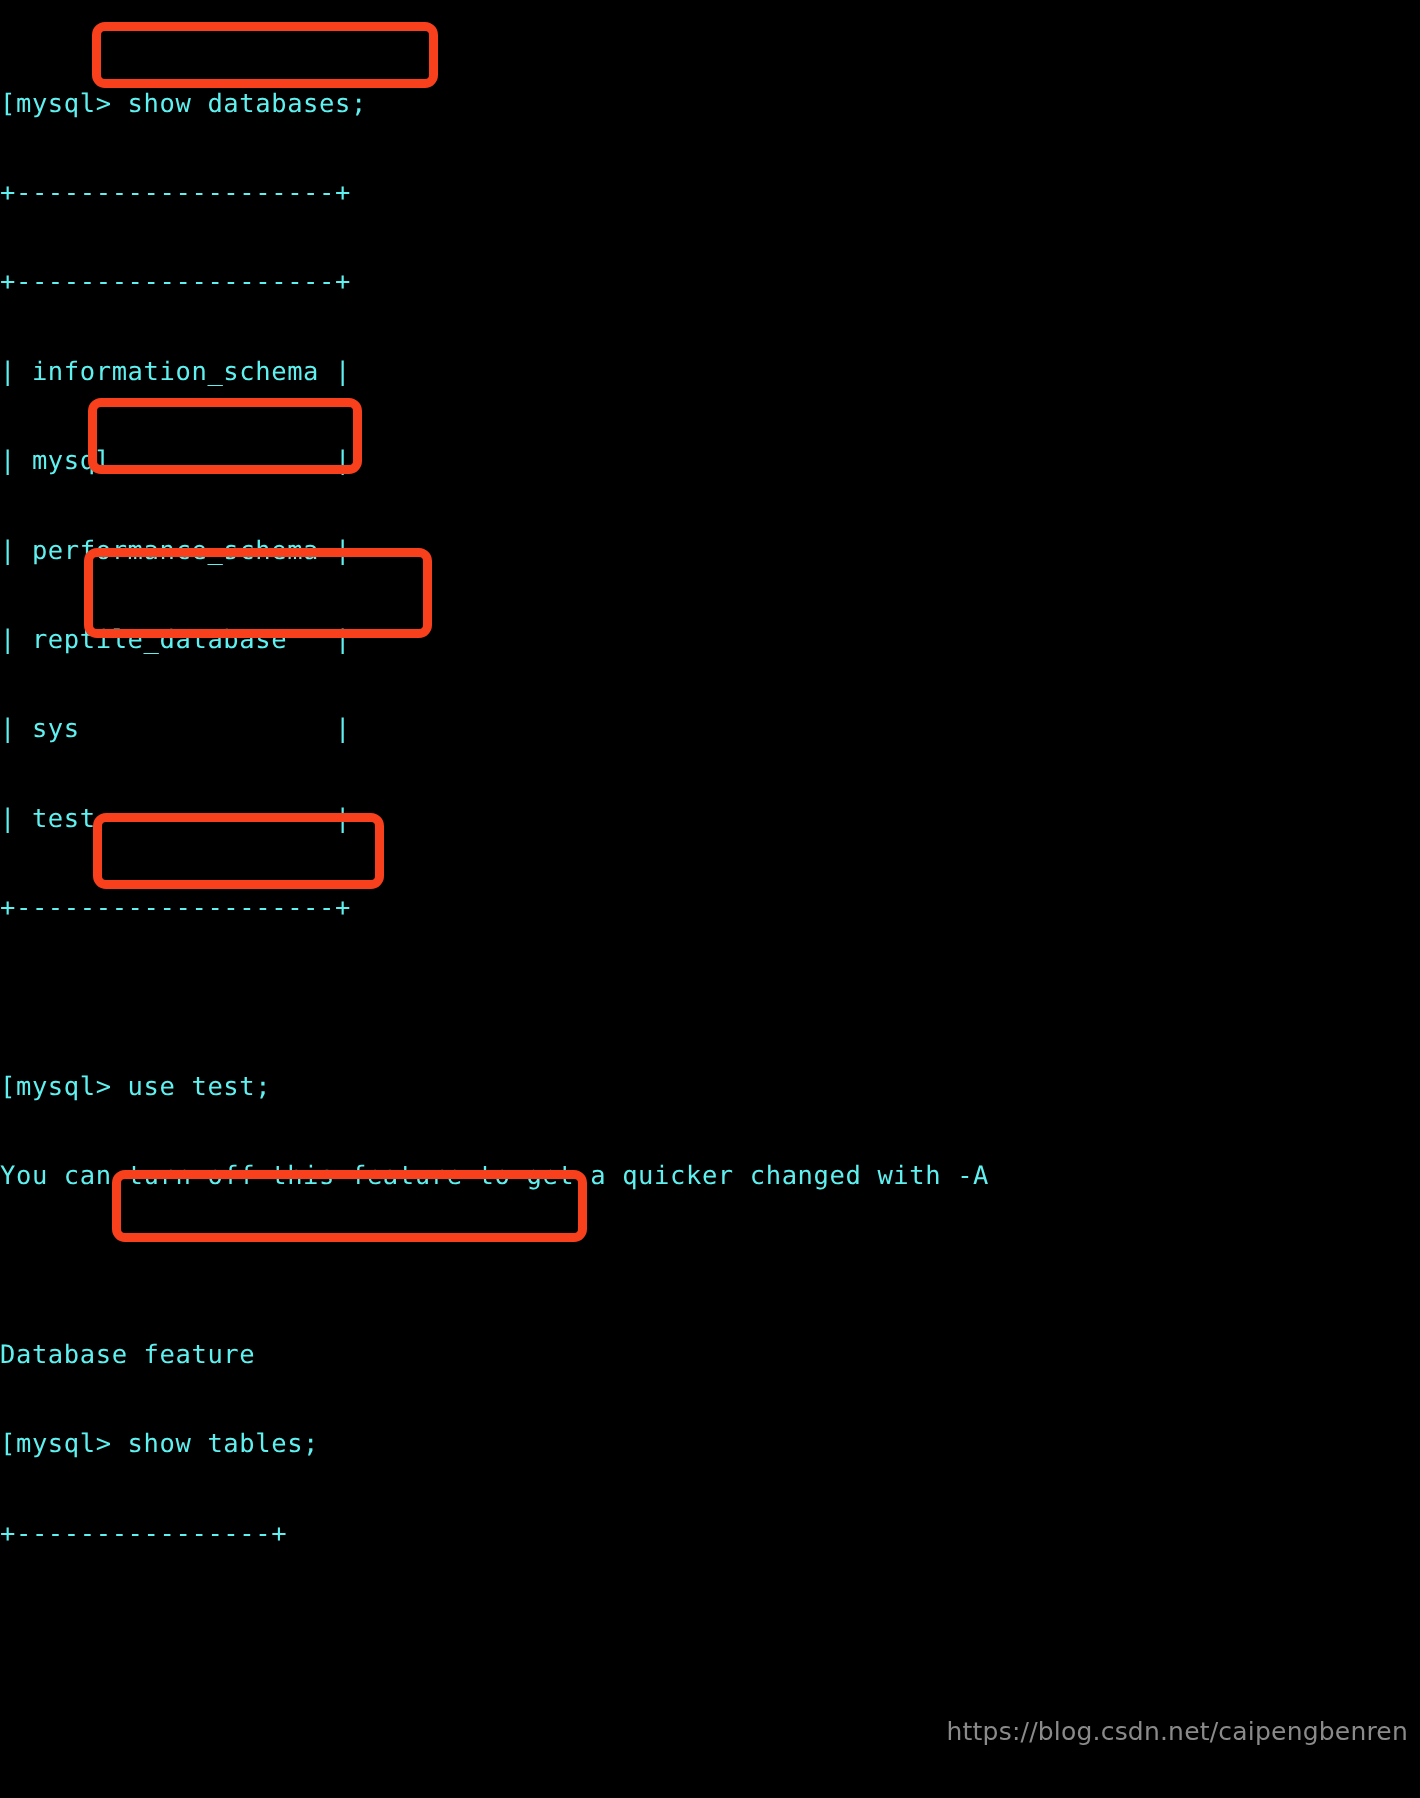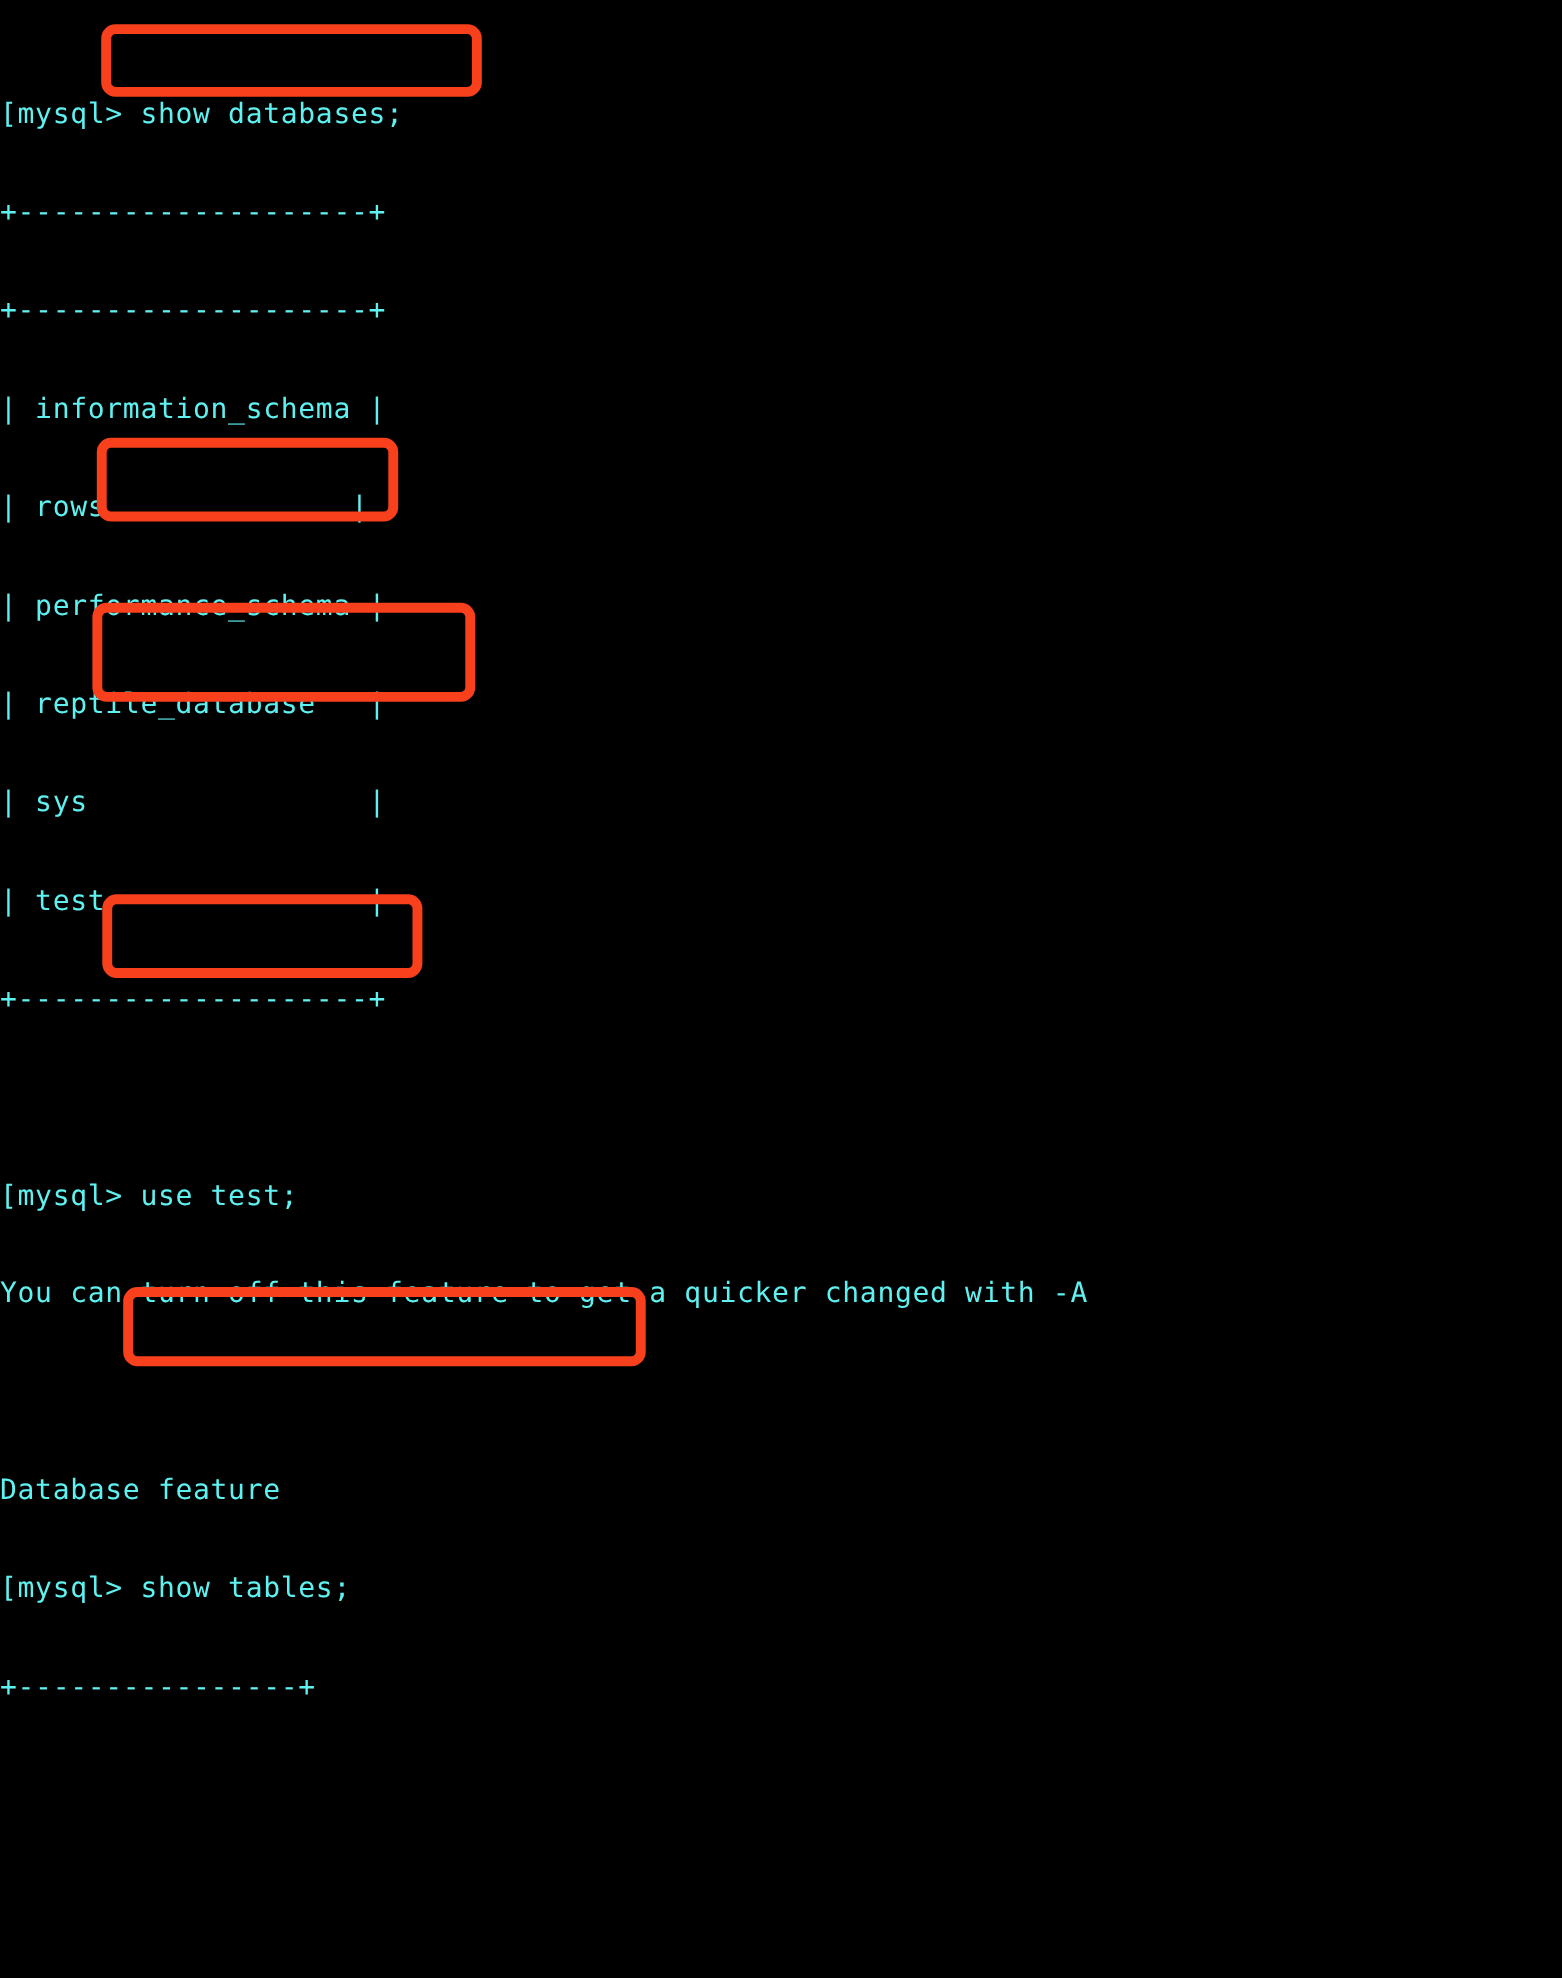--- a/index.html
+++ b/index.html
@@ -70,21 +70,21 @@
 </head>
 <body>
 
 <div id="terminal">
 
   <div class="term-body">
     <div class="line">[mysql&gt; show databases;</div>
     <div class="line">+--------------------+</div>
     <div class="line">+--------------------+</div>
     <div class="line">| information_schema |</div>
-    <div class="line">| rows              |</div>
+    <div class="line">| mysql              |</div>
     <div class="line">| performance_schema |</div>
     <div class="line">| reptile_database   |</div>
     <div class="line">| sys                |</div>
     <div class="line">| test               |</div>
     <div class="line">+--------------------+</div>
     <div class="line blank"></div>
     <div class="line">[mysql&gt; use test;</div>
     <div class="line">You can turn off this feature to get a quicker changed with -A</div>
     <div class="line blank"></div>
     <div class="line">Database feature</div>
@@ -122,14 +122,15 @@
     
     
   </div>
 
   <div class="hl" style="left:92px; top:22px; width:346px; height:66px;"></div>
   <div class="hl" style="left:88px; top:398px; width:274px; height:76px;"></div>
   <div class="hl" style="left:84px; top:548px; width:348px; height:90px;"></div>
   <div class="hl" style="left:93px; top:813px; width:291px; height:76px;"></div>
   <div class="hl" style="left:112px; top:1170px; width:475px; height:72px;"></div>
 
+  <div id="watermark">https://blog.csdn.net/caipengbenren</div>
 
 </div>
 
 </body></html>

